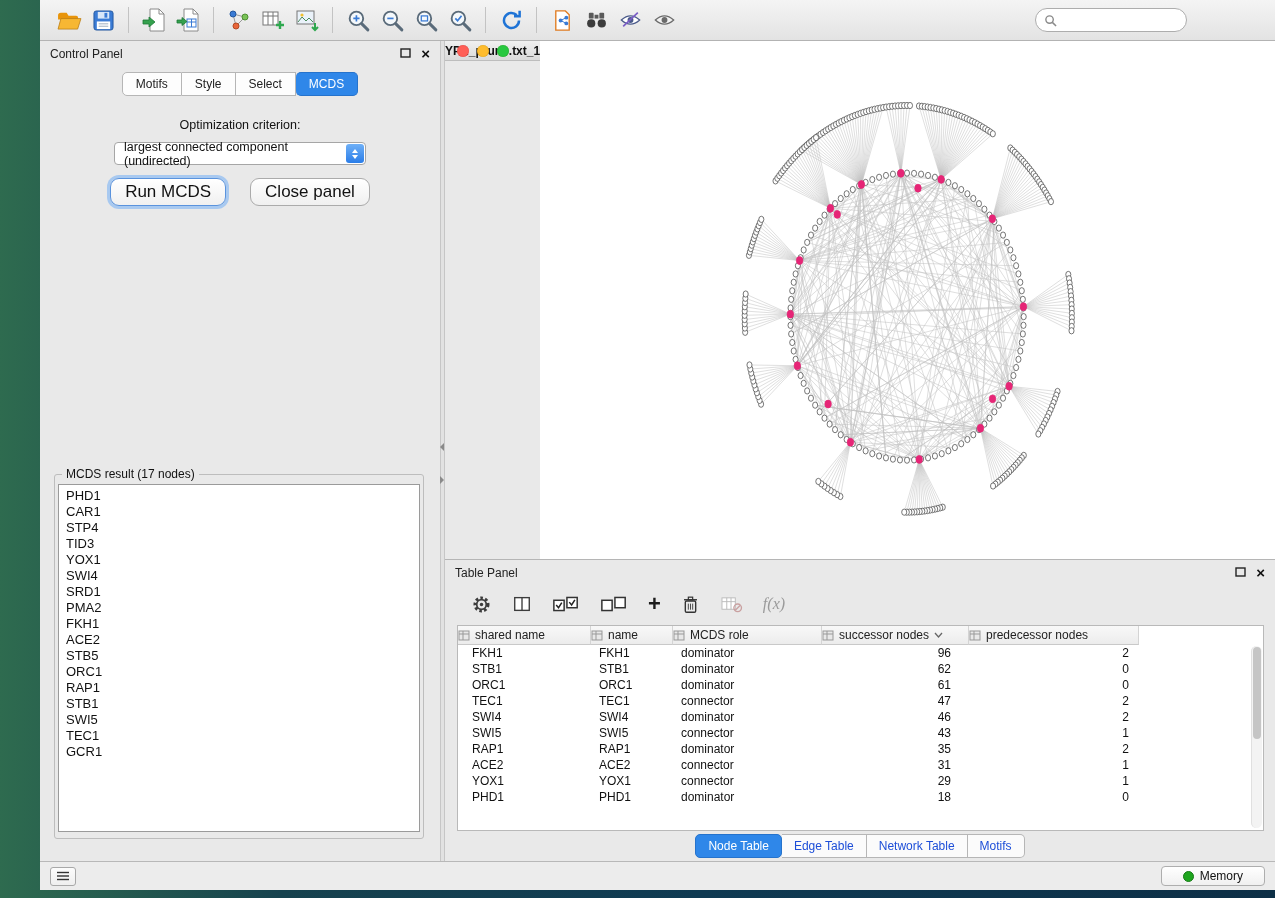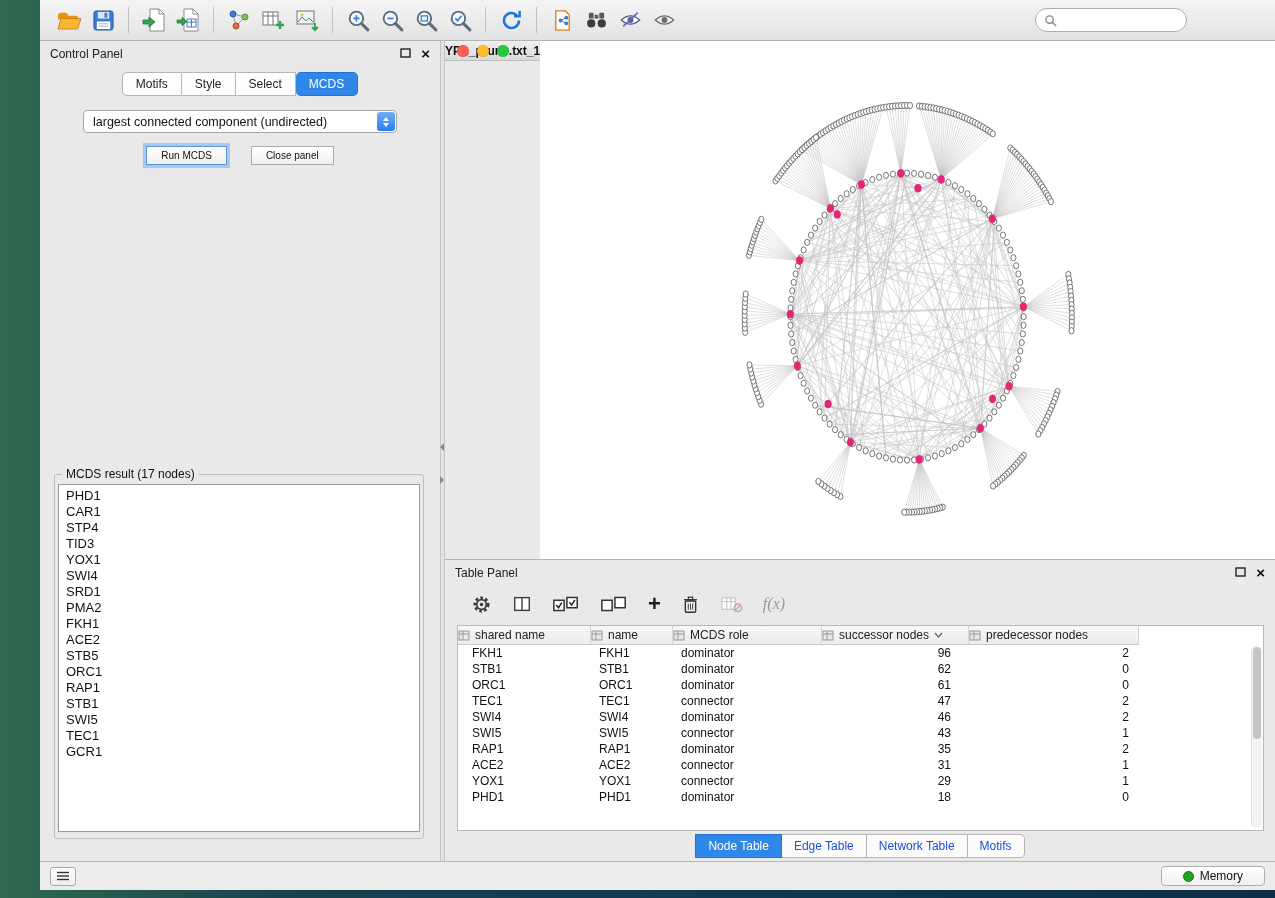--- a/index.html
+++ b/index.html
@@ -31,27 +31,27 @@
   .pt-icons { margin-left:auto; display:flex; align-items:center; gap:10px; }
   .close-x { font-weight:bold; font-size:15px; line-height:12px; color:#111; }
 
   
   .cp-tabs { display:flex; justify-content:center; margin:6px 0 4px; }
   .cp-tab { background:#fdfdfd; border:1px solid #b6b6b6; border-left-width:0; padding:4px 13px; font-size:12px; color:#222; position:relative; }
   .cp-tab:first-child { border-left-width:1px; border-radius:5px 0 0 5px; }
   .cp-tab:last-child { border-radius:0 5px 5px 0; }
   .cp-tab.active { background:#2f87e9; border-color:#2673cc; color:#fff; border-radius:5px; z-index:2; }
   .opt-label { text-align:center; margin-top:18px; font-size:12.5px; }
-  .cp-select { margin:10px auto 0; width:314px; height:23px; background:#fff; border:1px solid #a6a6a6; border-radius:4px; display:flex; align-items:center; padding:0 22px 0 9px; position:relative; font-size:12.5px; }
+  .cp-select { margin:10px auto 0; width:252px; height:23px; background:#fff; border:1px solid #a6a6a6; border-radius:4px; display:flex; align-items:center; padding:0 22px 0 9px; position:relative; font-size:12.5px; }
   .stepper { position:absolute; right:1px; top:1px; bottom:1px; width:18px; border-radius:3px; background:linear-gradient(#6fb0f7,#2a7de8); display:flex; flex-direction:column; align-items:center; justify-content:center; gap:2px; }
   .stepper i { display:block; width:0; height:0; border-left:3.5px solid transparent; border-right:3.5px solid transparent; }
   .stepper .up { border-bottom:4px solid #fff; }
   .stepper .dn { border-top:4px solid #fff; }
   .cp-buttons { display:flex; justify-content:center; gap:24px; margin-top:13px; }
-  .btn { background:linear-gradient(#ffffff,#f0f0f0); border:1px solid #ababab; border-radius:0; padding:3px 14px; font-size:10px; font-family:"Liberation Sans",sans-serif; color:#111; }
+  .btn { background:linear-gradient(#ffffff,#f0f0f0); border:1px solid #ababab; border-radius:9px; padding:3px 14px; font-size:17px; font-family:"Liberation Sans",sans-serif; color:#111; }
   .btn.focus { box-shadow:0 0 0 3px #a8c9f0; border-color:#5a93dd; }
   .result-group { margin:auto 16px 22px 14px; height:372px; border:1px solid #bdbdbd; border-radius:3px; padding:3px; background:#e9e9e9; }
   .result-group legend { font-size:12px; padding:0 4px; margin-left:4px; color:#111; }
   .result-list { background:#fff; border:1px solid #9a9a9a; height:348px; overflow:hidden; padding:3px 0 0 7px; }
   .result-item { font-size:13px; line-height:16px; }
 
   
   .right-col { flex:1; display:flex; flex-direction:column; min-width:0; }
   .network-view { height:518px; flex:0 0 518px; display:flex; flex-direction:row; }
   .net-titlebar { height:20px; flex:0 0 20px; background:linear-gradient(#f0f0f0,#dadada); border-bottom:1px solid #bdbdbd; position:relative; display:flex; align-items:center; justify-content:center; font-size:12px; font-weight:bold; }
@@ -76,21 +76,21 @@
   .td { line-height:16px; white-space:nowrap; overflow:hidden; }
   .w0{width:133px;} .w1{width:82px;} .w2{width:149px;} .w3{width:147px;} .w4{width:170px;}
   .td.w0{padding-left:14px;} .td.w1{padding-left:8px;} .td.w2{padding-left:8px;}
   .td.w3{text-align:right;padding-right:18px;} .td.w4{text-align:right;padding-right:10px;}
   .vscroll { position:absolute; top:20px; right:1px; bottom:2px; width:11px; background:#f3f3f3; border-left:1px solid #e0e0e0; border-radius:6px; }
   .vthumb { position:absolute; top:1px; left:1px; right:1px; height:92px; background:#c5c5c5; border-radius:5px; }
   .bottom-tabs { height:30px; flex:0 0 30px; display:flex; align-items:center; justify-content:center; }
   .bt { background:#fbfbfb; border:1px solid #b6b6b6; border-left-width:0; padding:4px 12px; font-size:12px; color:#1d4ed8; }
   .bt:first-child { border-left-width:1px; border-radius:5px 0 0 5px; }
   .bt:last-child { border-radius:0 5px 5px 0; }
-  .bt.active { background:#2f87e9; border-color:#2673cc; color:#fff; border-radius:0; z-index:2; }
+  .bt.active { background:#2f87e9; border-color:#2673cc; color:#fff; border-radius:5px; z-index:2; }
 
   
   .status-bar { height:29px; flex:0 0 29px; background:#ececec; border-top:1px solid #b8b8b8; display:flex; align-items:center; padding:0 10px; }
   .menu-btn { width:26px; height:19px; border:1px solid #a8a8a8; border-radius:3px; background:linear-gradient(#fcfcfc,#efefef); display:flex; align-items:center; justify-content:center; }
   .memory-btn { margin-left:auto; border:1px solid #aeaeae; border-radius:4px; background:linear-gradient(#ffffff,#f0f0f0); padding:2px 21px; display:flex; align-items:center; gap:6px; font-size:12px; }
   .mem-dot { width:11px; height:11px; border-radius:50%; background:#1ea51e; border:1px solid #157a15; }
 </style>
 </head>
 <body>
 
@@ -250,20 +250,21 @@
               </svg></span>
           <span class="close-x">×</span>
         </span>
       </div>
       <div class="cp-tabs">
         <div class="cp-tab">Motifs</div>
         <div class="cp-tab">Style</div>
         <div class="cp-tab">Select</div>
         <div class="cp-tab active">MCDS</div>
       </div>
+      <div class="opt-label">Optimization criterion:</div>
       <div class="cp-select">
         <span>largest connected component (undirected)</span>
         <span class="stepper">
             <i class="up"></i>
             <i class="dn"></i>
           </span>
       </div>
       <div class="cp-buttons">
         <button class="btn focus">Run MCDS</button>
         <button class="btn">Close panel</button>

